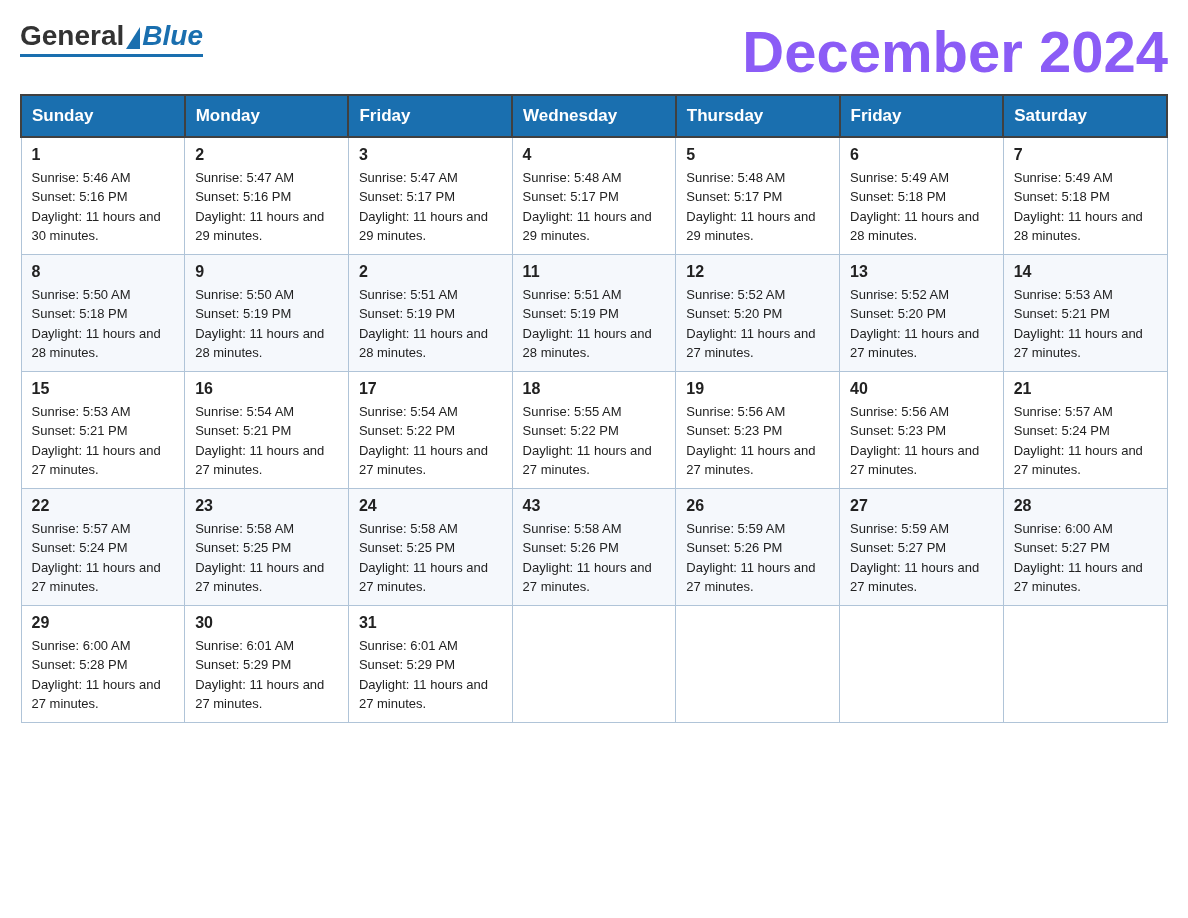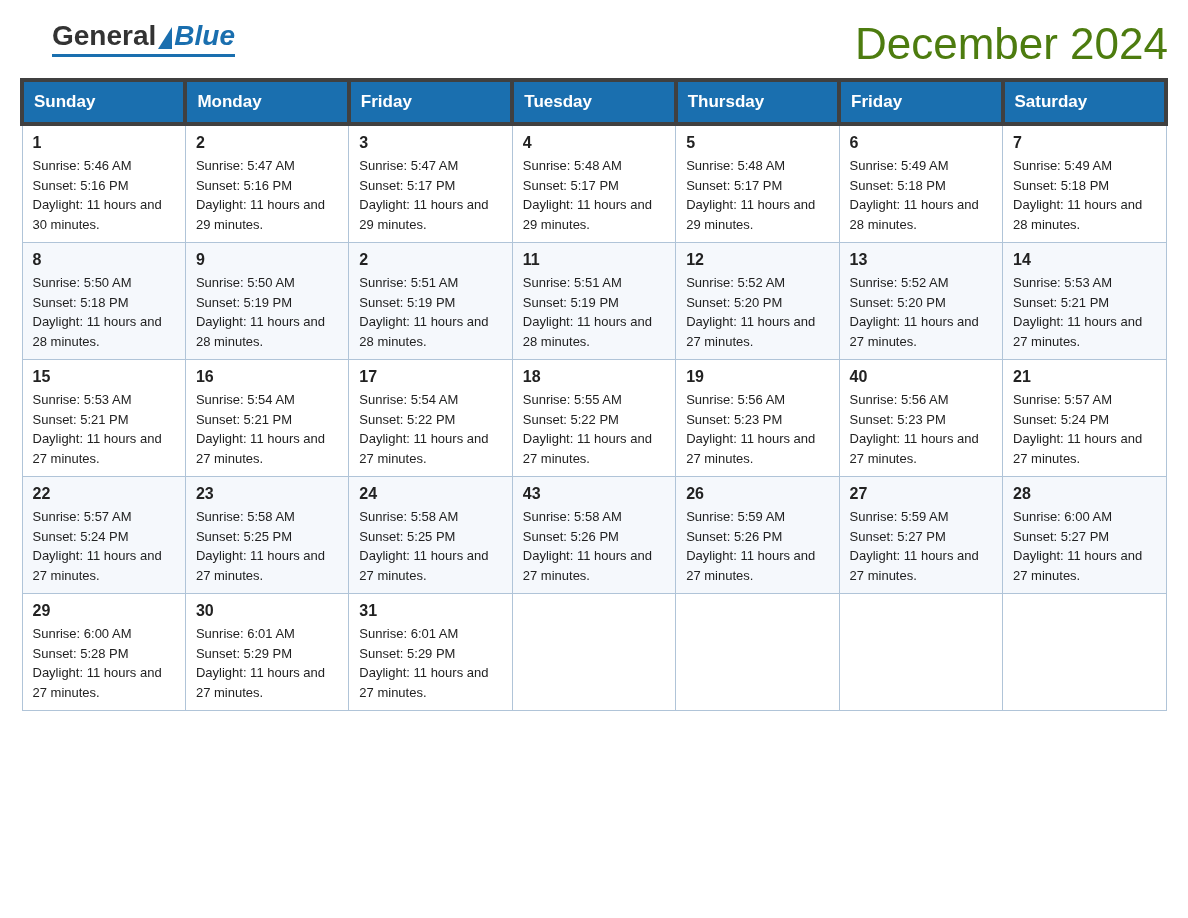--- a/index.html
+++ b/index.html
@@ -8,21 +8,20 @@
       background: #fff;
       padding: 20px;
       width: 1188px;
       min-height: 918px;
     }
     .header {
       display: flex;
       justify-content: space-between;
       align-items: flex-start;
       margin-bottom: 10px;
-      margin-left: 32px;
     }
     .logo {
       display: flex;
       flex-direction: column;
       align-items: flex-start;
     }
     .logo-text {
       display: flex;
       align-items: center;
     }
@@ -50,43 +49,43 @@
     .logo-underline {
       width: 100%;
       height: 3px;
       background: #1a6faf;
       margin-top: 2px;
     }
     .title-section {
       text-align: right;
     }
     .month-title {
-      font-size: 44px;
-      font-weight: normal;
-      color: #4d7c0f;
+      font-size: 58px;
+      font-weight: bold;
+      color: #8b5cf6;
       line-height: 1.1;
     }
     .location-title {
       font-size: 22px;
       color: #444;
       margin-top: 4px;
     }
     table {
       width: 100%;
       border-collapse: collapse;
       margin-top: 10px;
     }
     thead tr th {
       background-color: #1a6faf;
       color: #fff;
       font-size: 17px;
       font-weight: bold;
       padding: 10px 10px;
       text-align: left;
-      border: 4px solid #404040;
+      border: 2px solid #404040;
     }
     tbody tr td {
       vertical-align: top;
       padding: 8px 10px;
       border: 1px solid #b0c4d8;
       font-size: 13.5px;
       color: #222;
       min-width: 140px;
       height: 100px;
     }
@@ -129,21 +128,21 @@
     <div class="month-title">December 2024</div>
   </div>
 </div>
 
 <table>
   <thead>
     <tr id="header-row">
     <th>Sunday</th>
         <th>Monday</th>
         <th>Friday</th>
-        <th>Tuesday</th>
+        <th>Wednesday</th>
         <th>Thursday</th>
         <th>Friday</th>
         <th>Saturday</th>
       </tr>
   </thead>
   <tbody id="calendar-body">
   <tr>
         <td><span class="day-num">1</span><span class="day-info">Sunrise: 5:46 AM<br>Sunset: 5:16 PM<br>Daylight: 11 hours and 30 minutes.</span></td>
         <td><span class="day-num">2</span><span class="day-info">Sunrise: 5:47 AM<br>Sunset: 5:16 PM<br>Daylight: 11 hours and 29 minutes.</span></td>
         <td><span class="day-num">3</span><span class="day-info">Sunrise: 5:47 AM<br>Sunset: 5:17 PM<br>Daylight: 11 hours and 29 minutes.</span></td>

